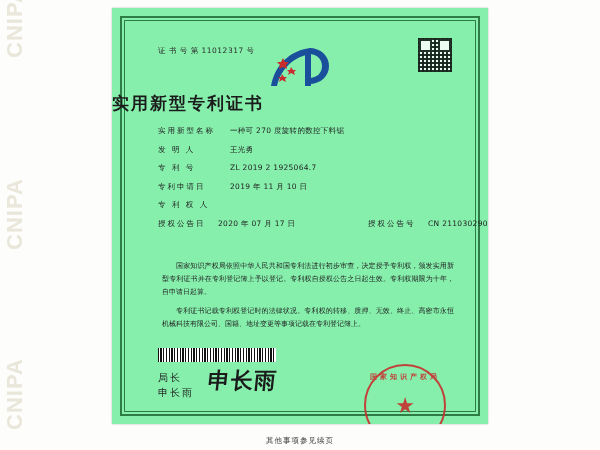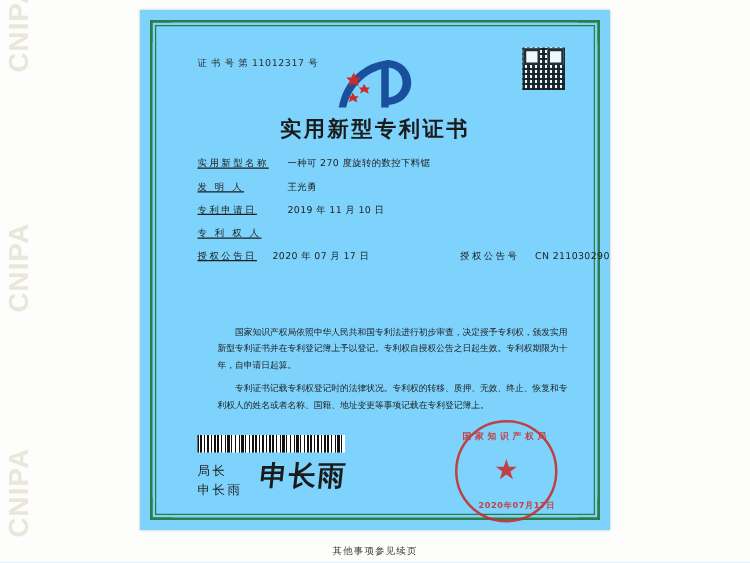--- a/index.html
+++ b/index.html
@@ -19,21 +19,21 @@
     height: 450px;
     background: #fdfdfb;
   }
   
   .cert {
     position: absolute;
     left: 112px;
     top: 8px;
     width: 376px;
     height: 416px;
-    background: #7dd3fc;
+    background: #86efac;
     box-shadow: 0 0 2px rgba(0,0,0,0.25);
     overflow: hidden;
   }
   .border-outer {
     position: absolute;
     left: 8px;
     top: 8px;
     right: 8px;
     bottom: 8px;
     border: 2px solid #2f7d46;
@@ -108,21 +108,20 @@
     top: 36px;
     transform: translateX(-50%);
     width: 70px;
     height: 46px;
   }
   .title {
     position: absolute;
     left: 0;
     right: 0;
     top: 84px;
-    text-align: center;
     font-family: "DejaVu Sans", sans-serif;
     font-size: 17px;
     font-weight: bold;
     color: #1b1b1b;
     letter-spacing: 2px;
   }
 
   .fields {
     position: absolute;
     left: 46px;
@@ -135,41 +134,40 @@
   .field-row {
     display: flex;
     margin-bottom: 9.5px;
     align-items: baseline;
   }
   .field-label {
     width: 72px;
     flex: 0 0 72px;
     letter-spacing: 2px;
     white-space: nowrap;
-    text-decoration: underline;
   }
   .field-value {
     flex: 1;
     letter-spacing: 0.3px;
   }
   .field-row.two .field-label { width: 60px; flex: 0 0 60px; }
   .field-row.two .field-value { flex: 0 0 150px; }
   .field-row.two .field-label2 { width: 60px; flex: 0 0 60px; letter-spacing: 2px; }
 
   .body-text {
     position: absolute;
     left: 46px;
     right: 34px;
     top: 252px;
     font-size: 7px;
     color: #1e1e1e;
     line-height: 1.85;
     text-align: justify;
   }
-  .body-text p { margin: 0 0 6px 16px; text-indent: 2em; }
+  .body-text p { margin: 0 0 6px 4px; text-indent: 2em; }
 
   .barcode {
     position: absolute;
     left: 46px;
     top: 340px;
     width: 118px;
     height: 14px;
     background: repeating-linear-gradient(90deg,
       #111 0 1px, #fff 1px 2px, #111 2px 4px, #fff 4px 5px,
       #111 5px 6px, #fff 6px 8px, #111 8px 9px, #fff 9px 11px);
@@ -192,21 +190,21 @@
     font-size: 22px;
     color: #1a1a1a;
     font-weight: bold;
     letter-spacing: 1px;
     transform: skewX(-6deg);
   }
 
   .seal {
     position: absolute;
     right: 42px;
-    top: 328px;
+    top: 356px;
     width: 78px;
     height: 78px;
     border-radius: 50%;
     border: 2.5px solid #c92c2c;
     color: #c92c2c;
     opacity: 0.88;
   }
   .seal-star {
     position: absolute;
     left: 50%;
@@ -292,37 +290,41 @@
     <div class="fields">
       <div class="field-row">
         <span class="field-label">实用新型名称</span>
         <span class="field-value">一种可 270 度旋转的数控下料锯</span>
       </div>
       <div class="field-row">
         <span class="field-label">发 明 人</span>
         <span class="field-value">王光勇</span>
       </div>
       <div class="field-row">
+        <span class="field-label">专 利 号</span>
+        <span class="field-value">ZL 2019 2 1925064.7</span>
+      </div>
+      <div class="field-row">
         <span class="field-label">专利申请日</span>
         <span class="field-value">2019 年 11 月 10 日</span>
       </div>
       <div class="field-row">
         <span class="field-label">专 利 权 人</span>
       </div>
       <div class="field-row two">
         <span class="field-label">授权公告日</span>
         <span class="field-value">2020 年 07 月 17 日</span>
         <span class="field-label2">授权公告号</span>
         <span class="field-value">CN 211030290 U</span>
       </div>
     </div>
 
     <div class="body-text">
       <p>国家知识产权局依照中华人民共和国专利法进行初步审查，决定授予专利权，颁发实用新型专利证书并在专利登记簿上予以登记。专利权自授权公告之日起生效。专利权期限为十年，自申请日起算。</p>
-      <p>专利证书记载专利权登记时的法律状况。专利权的转移、质押、无效、终止、恢复和专利权人的姓名或者名称、国籍、地址变更等事项记载在专利登记簿上。</p>
+      <p>专利证书记载专利权登记时的法律状况。专利权的转移、质押、无效、终止、高密市永恒机械科技有限公司、国籍、地址变更等事项记载在专利登记簿上。</p>
     </div>
 
     <div class="barcode"></div>
 
     <div class="signature-block">
       <div>局长</div>
       <div>申长雨</div>
     </div>
     <div class="signature-hand">申长雨</div>
 

